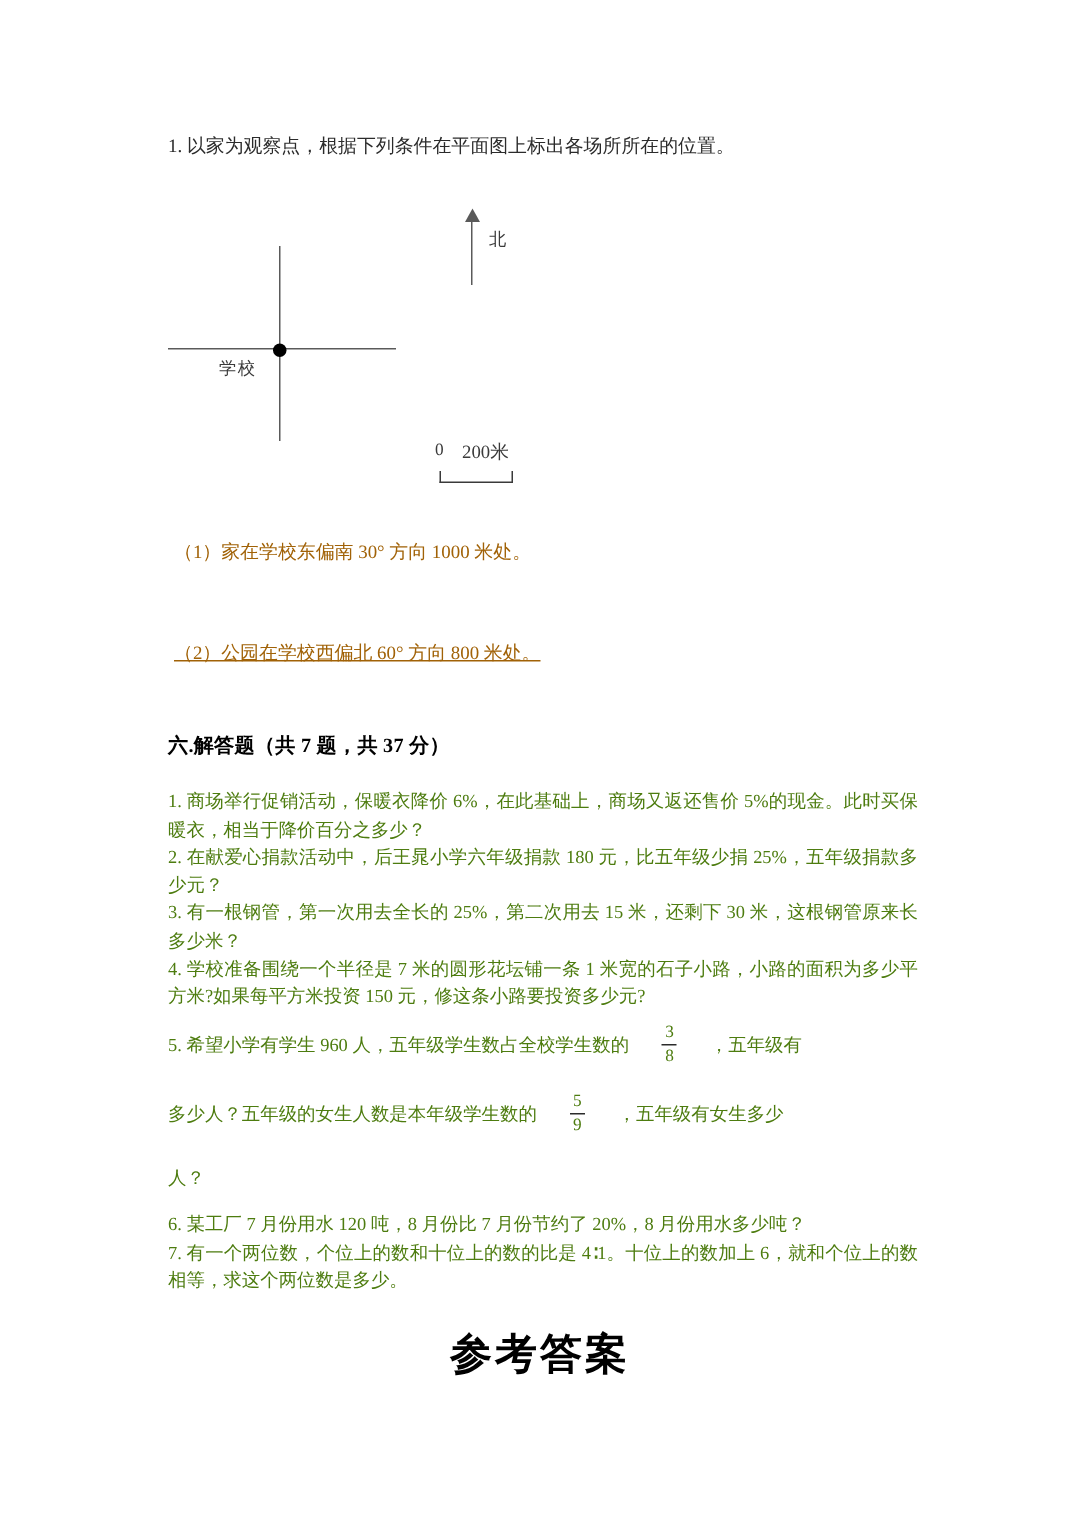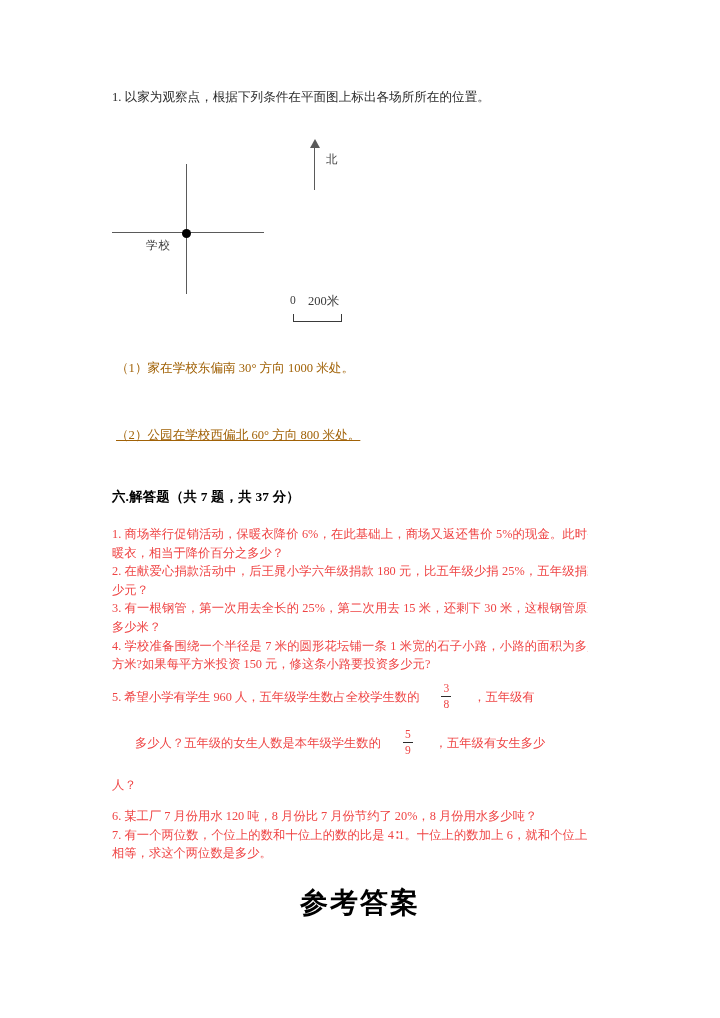--- a/index.html
+++ b/index.html
@@ -10,20 +10,21 @@
   body {
     font-family: "Liberation Serif", "DejaVu Serif", serif;
     color: #1a1a1a;
   }
   .page {
     position: relative;
     width: 588px;
     height: 1018px;
     background: #ffffff;
     overflow: hidden;
+    padding-left: 44px;
   }
   .q-block {
     margin: 0;
   }
 
   
   .first-question {
     position: absolute;
     left: 112px;
     top: 88px;
@@ -163,29 +164,29 @@
   
   .questions {
     position: absolute;
     left: 112px;
     top: 525px;
     width: 500px;
   }
   .q {
     font-size: 12.3px;
     line-height: 18.6px;
-    color: #ef4444;
+    color: #4d7c0f;
     text-align: justify;
     text-justify: inter-ideograph;
   }
   .q5 {
     line-height: 19px;
   }
   .q5-l1 { margin-top: 9px; }
-  .q5-l2 { margin-top: 17px; margin-left: 23px; }
+  .q5-l2 { margin-top: 17px; }
   .q5-l3 { margin-top: 17px; }
   .q6 { margin-top: 4px; }
 
   
   .frac {
     display: inline-block;
     vertical-align: middle;
     text-align: center;
     font-size: 11.5px;
     line-height: 1.15;

